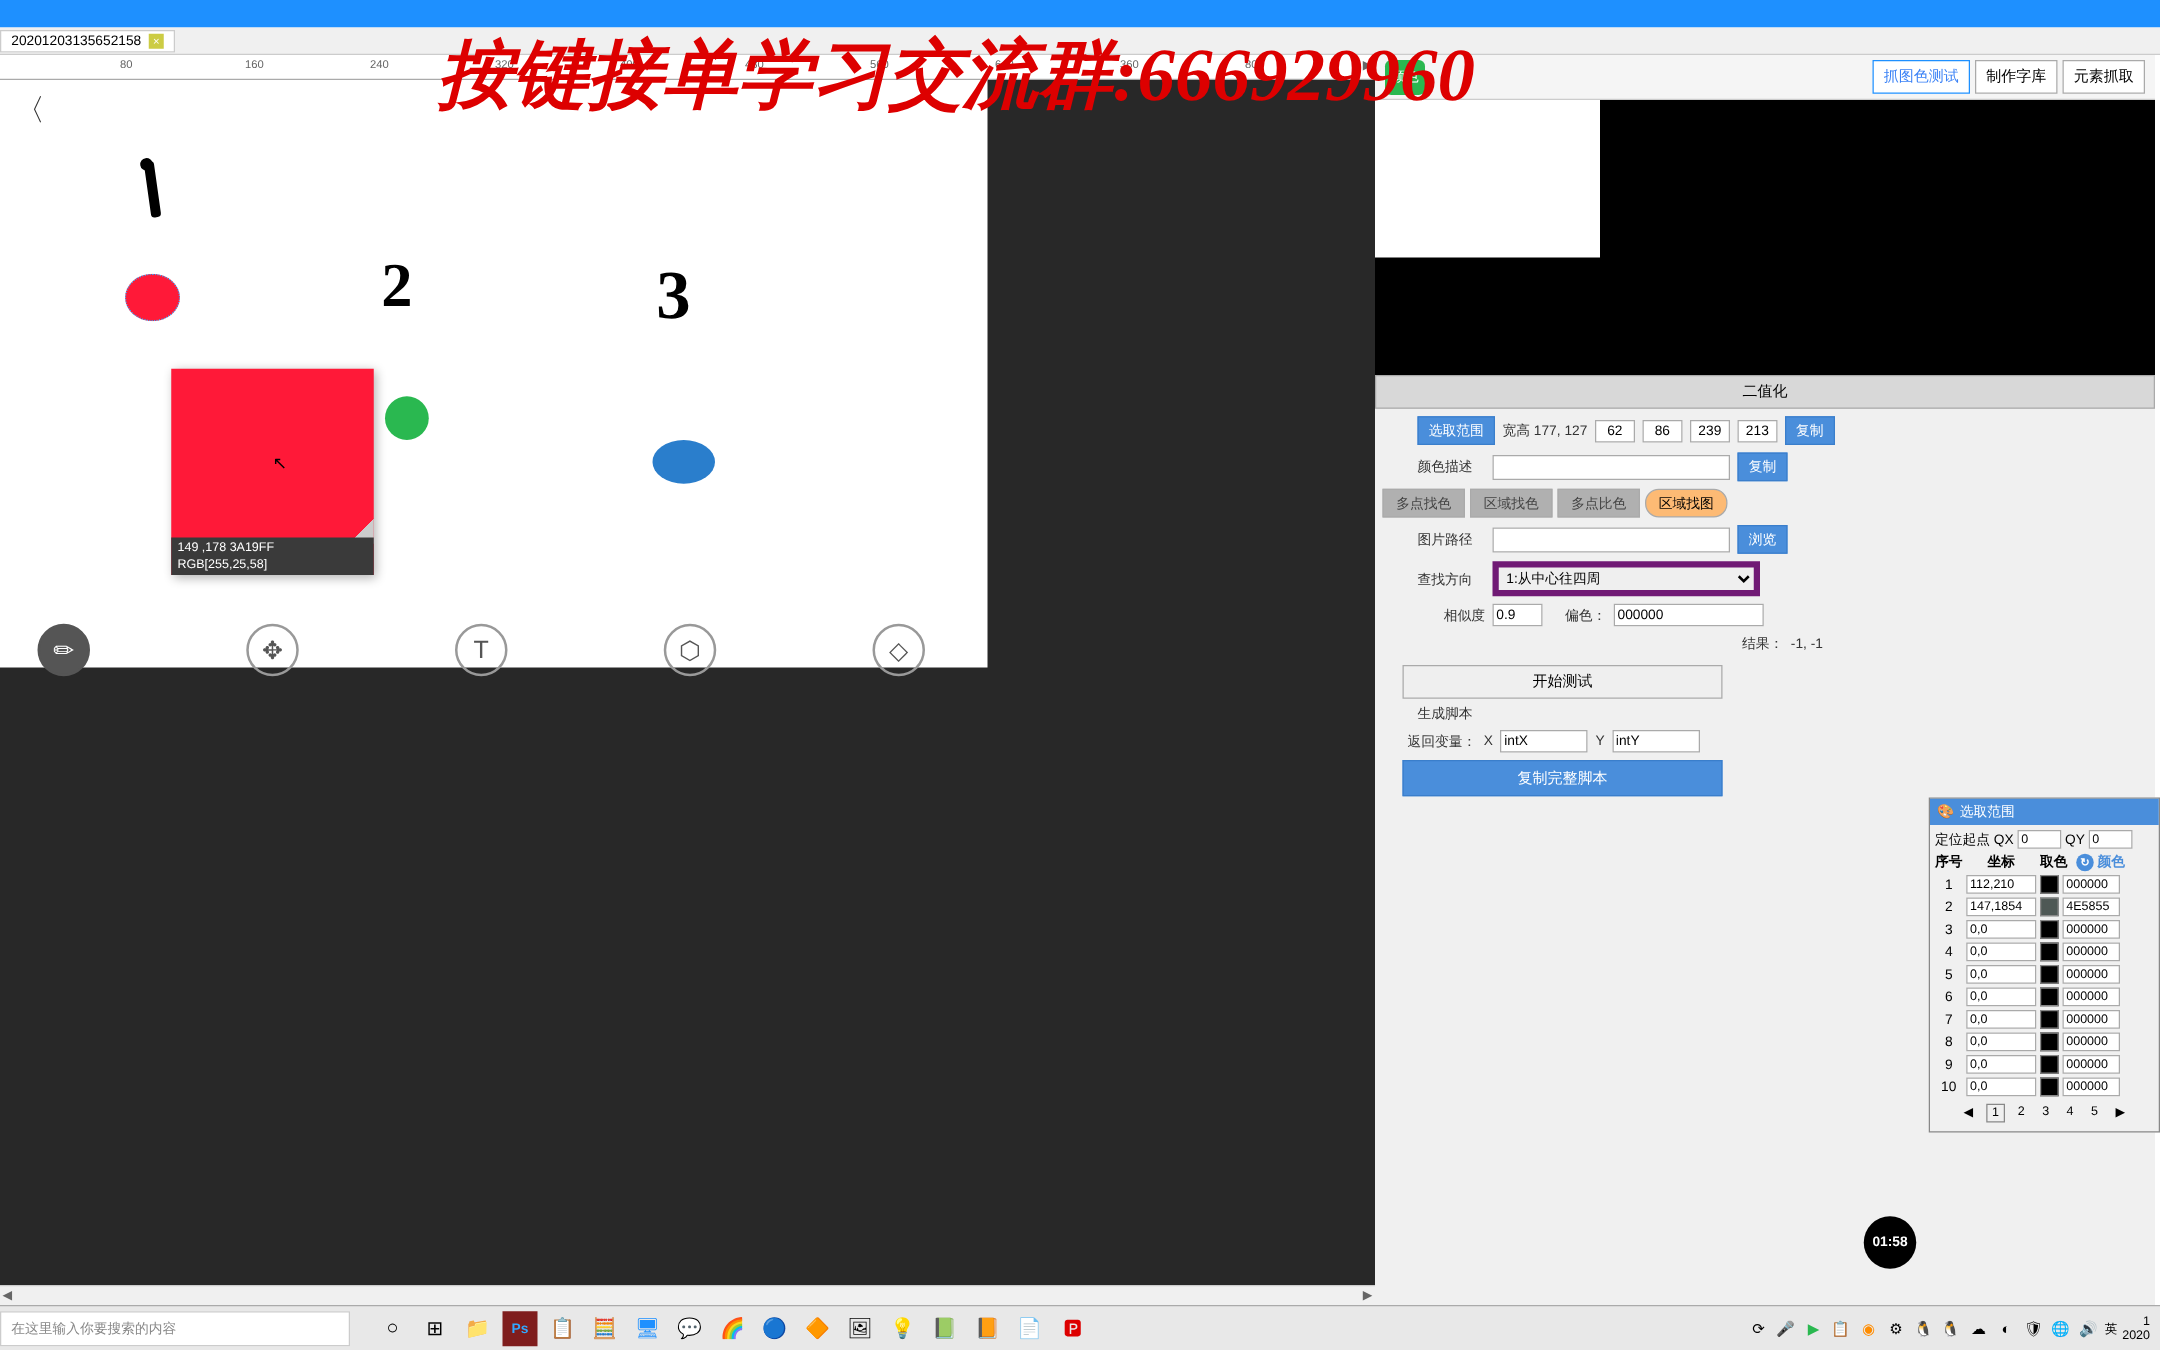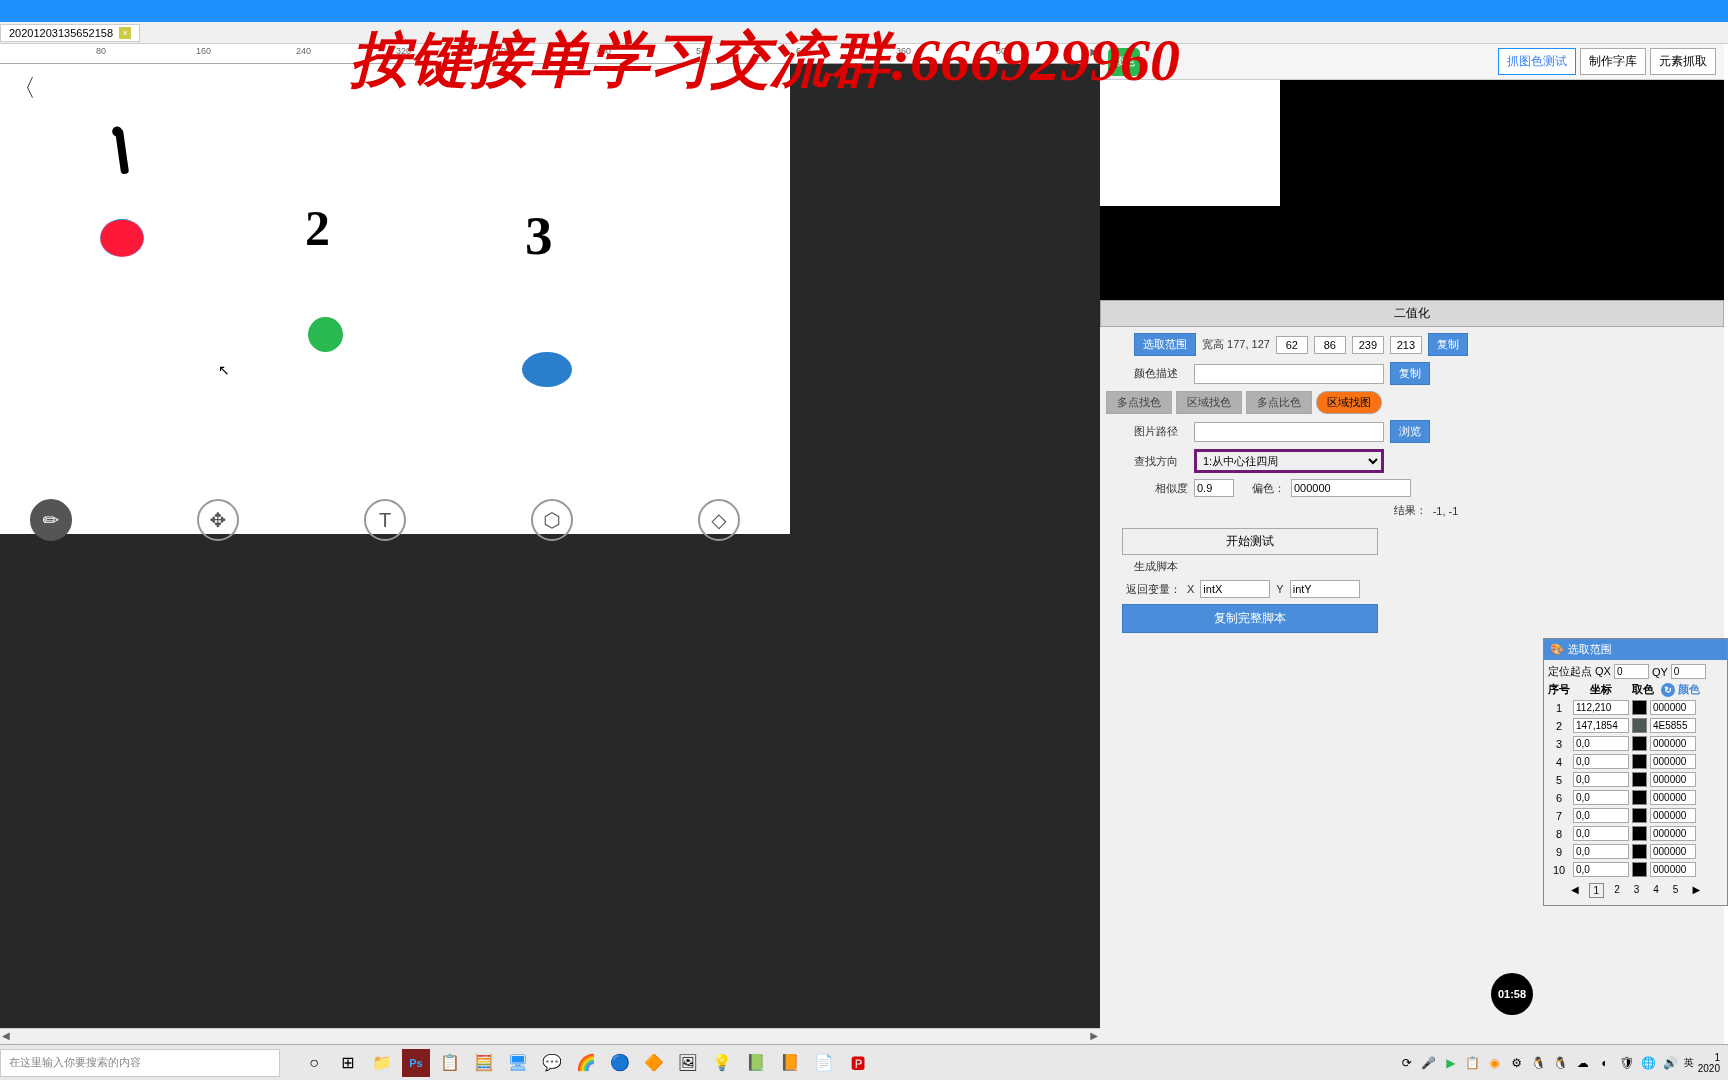--- a/index.html
+++ b/index.html
@@ -63,23 +63,23 @@
 .btn-blue { background: #4a8edb; color: #fff; border: 1px solid #3a7ecb; padding: 3px 8px; font-size: 11px; }
 .btn-blue-big { background: #4a8edb; color: #fff; border: 1px solid #3a7ecb; padding: 5px 0; font-size: 12px; width: 256px; text-align: center; }
 .label { font-size: 11px; color: #333; }
 .input-sm { width: 32px; border: 1px solid #aaa; font-size: 11px; padding: 2px; text-align: center; }
 .input-md { width: 190px; border: 1px solid #aaa; font-size: 11px; padding: 3px; }
 .input-tiny { width: 40px; border: 1px solid #aaa; font-size: 11px; padding: 2px; }
 
 .tab-btns { display: flex; gap: 4px; margin: 6px 0; }
 .tab-btn { padding: 3px 10px; font-size: 11px; border: 1px solid #aaa; }
 .tab-btn.inactive { background: #b0b0b0; color: #444; }
-.tab-btn.active { background: #f97316; border-radius: 11px; }
-
-.select { width: 190px; border: 3px solid #701a75; font-size: 11px; padding: 2px; }
+.tab-btn.active { background: #fdba74; border-radius: 11px; }
+
+.select { width: 214px; border: 5px solid #701a75; font-size: 11px; padding: 2px; }
 
 .wide-btn { width: 256px; padding: 4px; border: 1px solid #aaa; background: #efefef; font-size: 12px; text-align: center; margin: 4px 0 4px 16px; }
 
 .color-record { position: absolute; right: 0; top: 638px; width: 185px; background: #f0f0f0; border: 1px solid #888; font-size: 11px; z-index: 50; }
 .record-title { background: #4a8edb; color: #fff; padding: 3px 6px; display: flex; align-items: center; gap: 4px; }
 .record-body { padding: 4px; }
 .rec-row { display: flex; align-items: center; gap: 3px; margin-bottom: 3px; }
 .rec-in { width: 56px; border: 1px solid #aaa; font-size: 10px; padding: 1px 2px; }
 .rec-color { width: 15px; height: 15px; border: 1px solid #888; }
 .rec-page { display: flex; gap: 6px; justify-content: center; padding: 3px; font-size: 10px; }
@@ -129,20 +129,27 @@
     <div class="canvas-zone">
       <div class="canvas-white">
         <div class="back-arrow">〈</div>
         <div class="drawn num1"></div>
         <div class="drawn num2">2</div>
         <div class="drawn num3">3</div>
         <div class="red-blob"></div>
         <div class="green-blob"></div>
         <div class="blue-blob"></div>
 
+        <div class="magnify">
+          <div class="magnify-corner"></div>
+          <div class="magnify-info">
+            <div>149 ,178  3A19FF</div>
+            <div>RGB[255,25,58]</div>
+          </div>
+        </div>
         <div class="cursor-mark">↖</div>
 
         <div class="tool-row">
           <div class="tool-btn active">✏</div>
           <div class="tool-btn">✥</div>
           <div class="tool-btn">T</div>
           <div class="tool-btn">⬡</div>
           <div class="tool-btn">◇</div>
         </div>
       </div>

